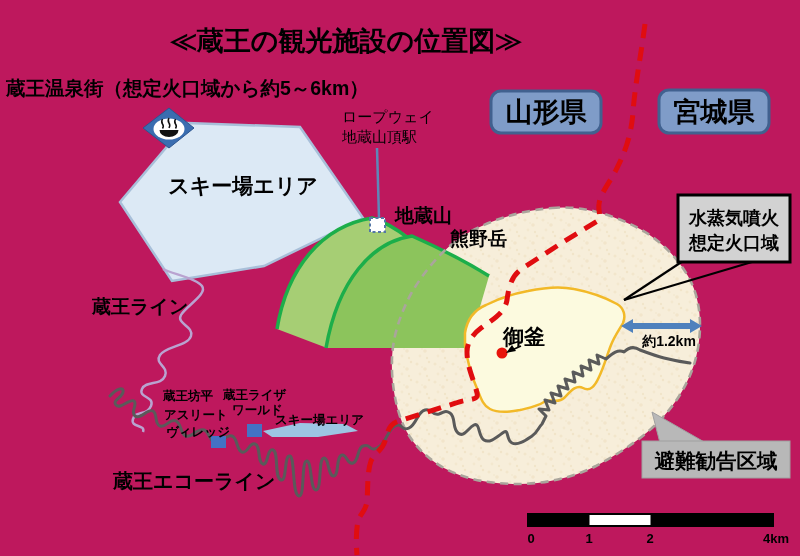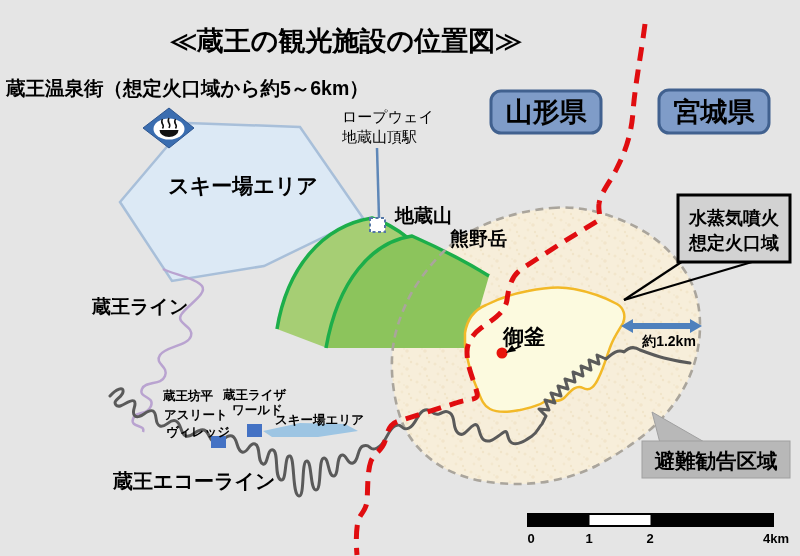--- a/index.html
+++ b/index.html
@@ -1,16 +1,16 @@
 <!DOCTYPE html>
 <html><head>
 <meta charset="utf-8">
 <style>
   html,body{margin:0;padding:0;background:#fff;}
-  .stage{position:relative;width:800px;height:556px;overflow:hidden;background:#e5e5e5;text-decoration:underline;}
+  .stage{position:relative;width:800px;height:556px;overflow:hidden;background:#be185d;text-decoration:underline;}
   svg text{font-family:"Liberation Sans",sans-serif;fill:#000;}
   .t-bold{font-weight:bold;}
 </style>
 </head>
 <body>
 
 <div class="stage">
 <svg width="800" height="556" viewBox="0 0 800 556">
   <defs>
     <pattern id="speckle" width="18" height="18" patternUnits="userSpaceOnUse">

